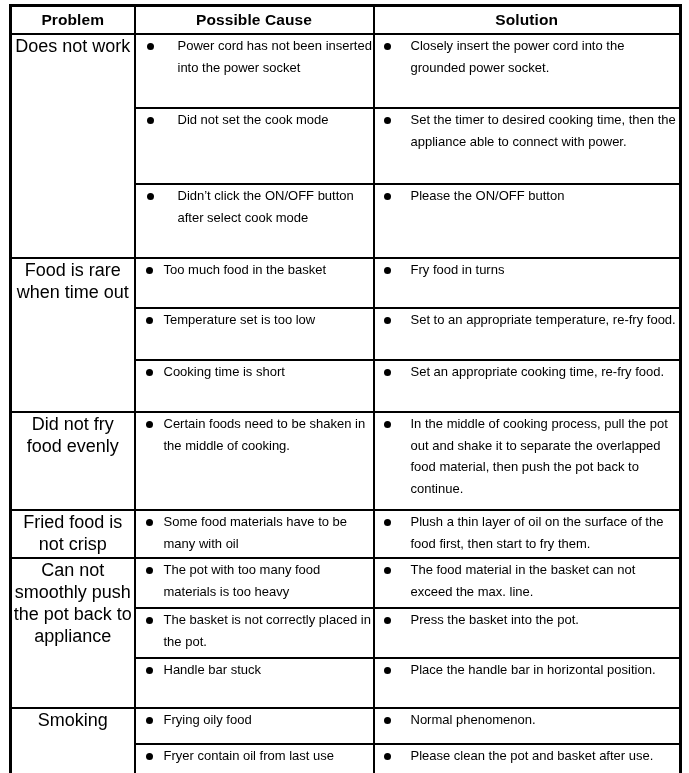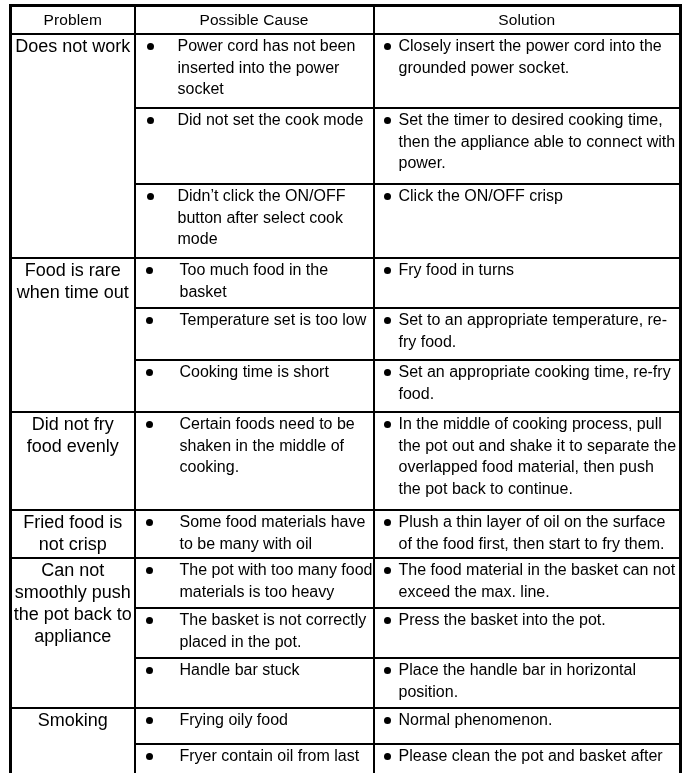--- a/index.html
+++ b/index.html
@@ -45,21 +45,21 @@
     border: 3px solid #000000;
   }
 
   col.c-problem  { width: 124px; }
   col.c-cause    { width: 239px; }
   col.c-solution { width: 307px; }
 
   
   th.hdr {
     font-size: 15.5px;
-    font-weight: normal;
+    font-weight: bold;
     text-align: center;
     height: 26px;
     line-height: 26px;
     letter-spacing: 0.1px;
     white-space: nowrap;
   }
 
   
   td.problem {
     text-align: center;
@@ -67,42 +67,42 @@
     font-size: 18px;
     line-height: 22px;
     padding: 0 3px;
   }
   td.problem .ptext {
     display: block;
   }
 
   
   td.bullet {
-    font-size: 16px;
+    font-size: 13px;
     line-height: 21.5px;
     padding: 7px 4px 7px 0;
   }
   td.bullet .row-item {
     display: block;
     position: relative;
-    padding-left: 44px;
+    padding-left: 28px;
   }
   td.bullet .row-item::before {
     content: "";
     position: absolute;
     left: 10px;
     top: 7.5px;
     width: 7px;
     height: 7px;
     border-radius: 50%;
     background: #000000;
   }
   
   td.bullet.sol .row-item {
-    padding-left: 24px;
+    padding-left: 36px;
   }
   td.bullet.sol .row-item::before {
     left: 9px;
   }
   
   td.bullet.wide .row-item {
     padding-left: 42px;
   }
   td.bullet.wide .row-item::before {
     left: 11px;
@@ -143,21 +143,21 @@
           </td>
           <td class="bullet sol">
             <span class="row-item">Set the timer to desired cooking time, then the appliance able to connect with power.</span>
           </td>
         </tr>
         <tr>
           <td class="bullet cause wide" style="height: 72px;">
             <span class="row-item">Didn’t click the ON/OFF button after select cook mode</span>
           </td>
           <td class="bullet sol">
-            <span class="row-item">Click the ON/OFF crisp</span>
+            <span class="row-item">Please the ON/OFF button</span>
           </td>
         </tr>
         <tr>
           <td class="problem" rowspan="3">
             <span class="ptext">Food is rare when time out</span>
           </td>
           <td class="bullet cause" style="height: 48px;">
             <span class="row-item">Too much food in the basket</span>
           </td>
           <td class="bullet sol">

